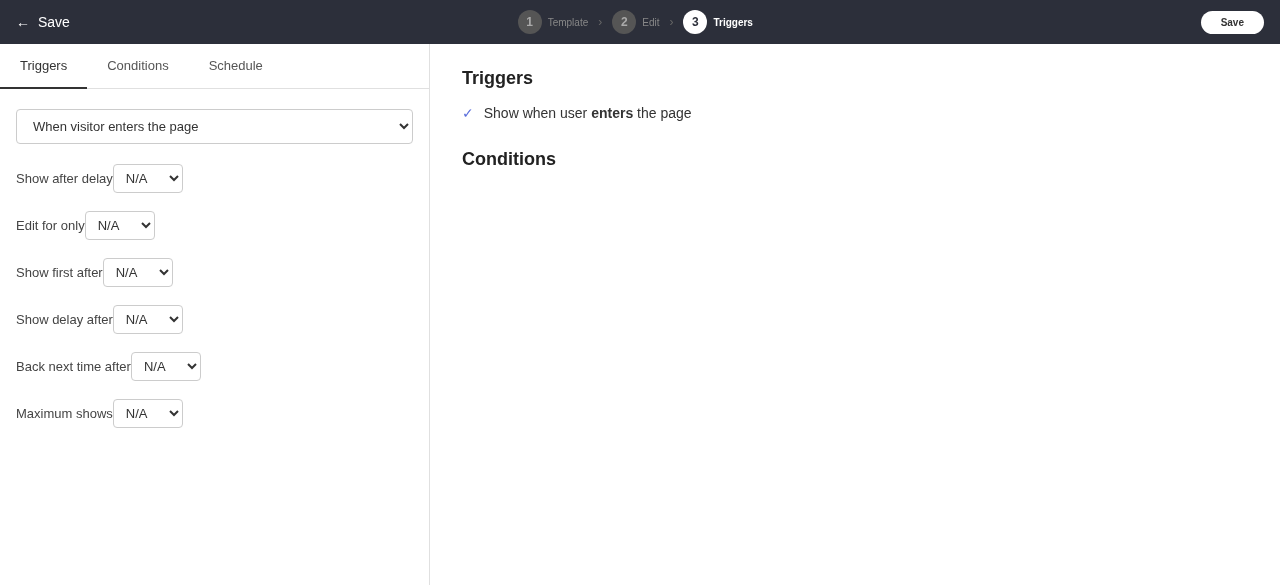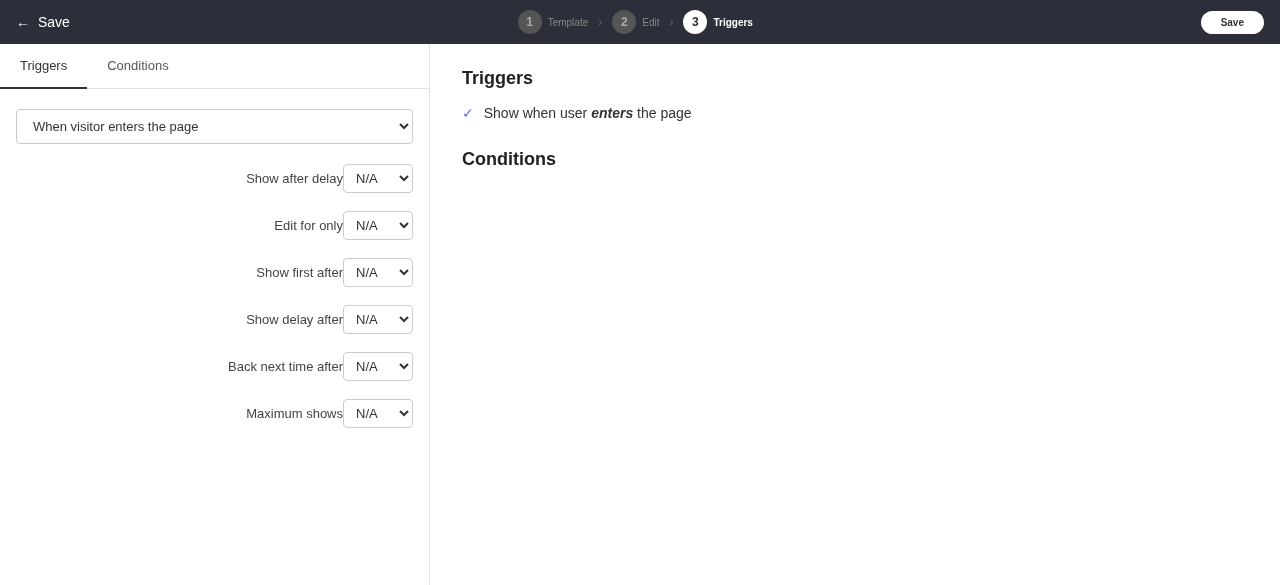--- a/index.html
+++ b/index.html
@@ -103,21 +103,21 @@
       border: 1px solid #ccc;
       border-radius: 4px;
       font-size: 13px;
       color: #333;
       background: #fff;
       appearance: auto;
     }
     .field-row {
       display: flex;
       align-items: center;
-      justify-content: flex-end;
+      justify-content: flex-start;
       margin-bottom: 18px;
       margin-top: 16px;
     }
     .field-label {
       font-size: 13px;
       color: #444;
     }
     .field-select {
       width: 70px;
       padding: 5px 8px;
@@ -147,21 +147,21 @@
       margin-bottom: 8px;
     }
     .check-icon {
       color: #5a6edb;
       font-size: 14px;
     }
     .trigger-text {
       font-size: 14px;
       color: #333;
     }
-    .trigger-text strong { font-weight: 700; font-style: italic; }
+    .trigger-text strong { font-weight: 700; }
     .conditions-title {
       font-size: 18px;
       font-weight: 600;
       color: #222;
       margin-top: 28px;
     }
 
     .back-arrow {
       font-size: 16px;
       color: #fff;
@@ -202,20 +202,23 @@
 
 <div class="main">
 
   <div class="left-panel">
     <div class="tabs">
       <div class="tab active">
         <span>Triggers</span>
       </div>
       <div class="tab">
         <span>Conditions</span>
+      </div>
+      <div class="tab">
+        <span>Schedule</span>
       </div>
     </div>
     <div class="panel-content">
       <div class="trigger-select-wrapper">
         <select class="trigger-select"><option>When visitor enters the page</option></select>
       </div>
 
       <div id="fields-container">
           <div class="field-row">
             <span class="field-label">Show after delay</span>

